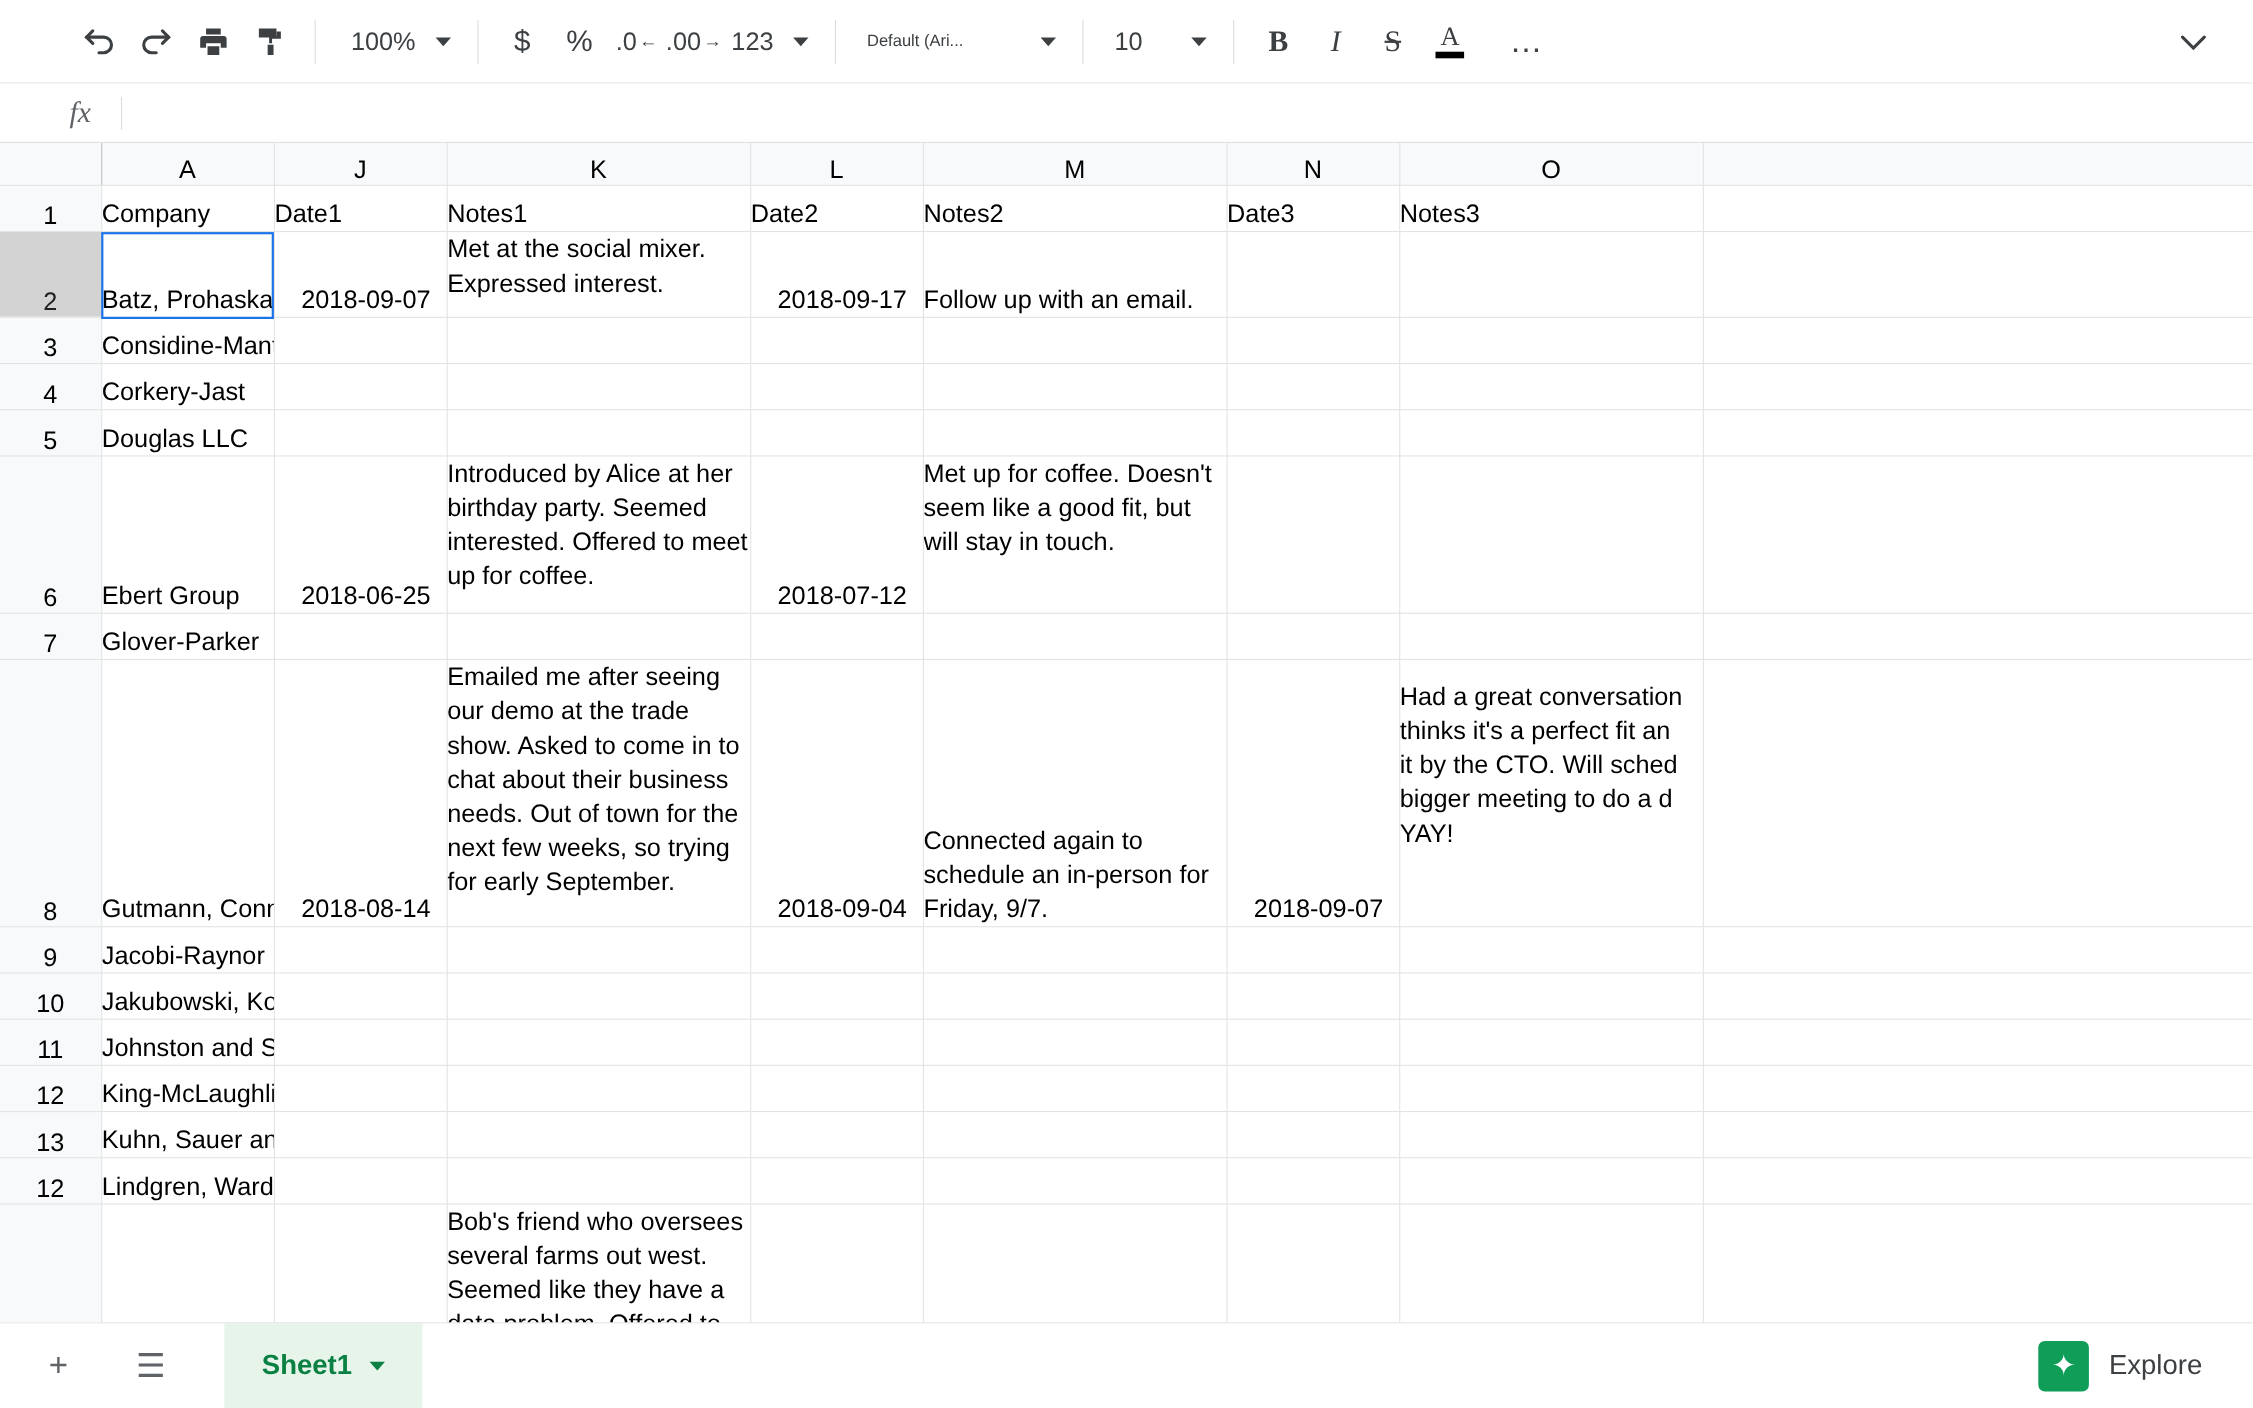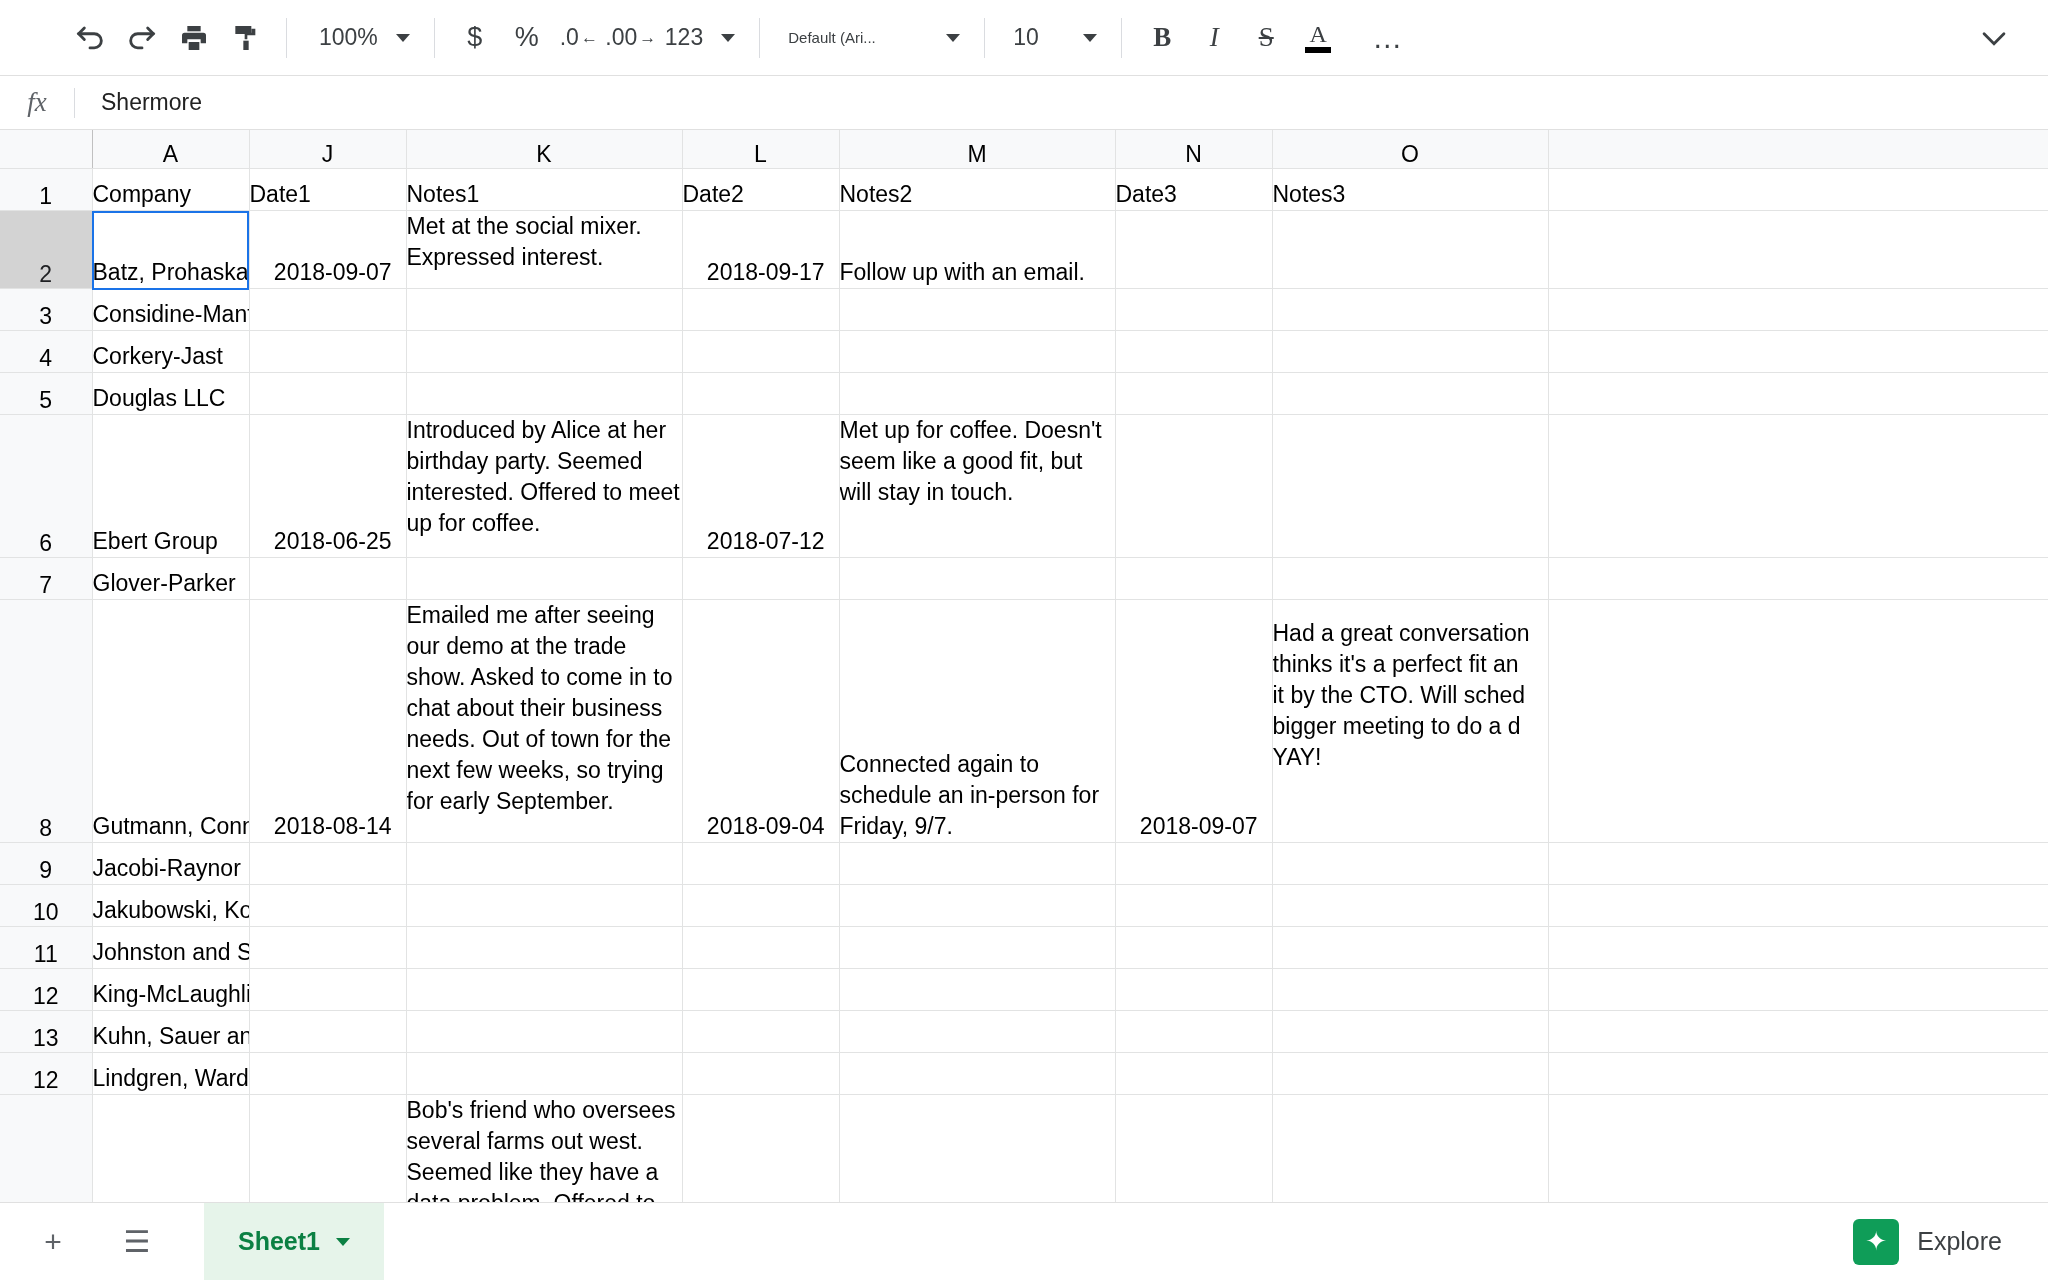--- a/index.html
+++ b/index.html
@@ -87,21 +87,21 @@
   
   .formula-bar {
     height: 54px; flex: 0 0 54px;
     display: flex; align-items: center;
     border-bottom: 1px solid #e0e0e0;
     background: #fff;
   }
   .fx {
     width: 74px; text-align: center;
     font-style: italic; font-family: "Liberation Serif", serif;
-    font-size: 27px; color: #5f6368;
+    font-size: 27px; color: #5f6368; margin-left: 36px;
   }
   .fb-sep { width: 1px; height: 30px; background: #dadce0; }
   .fb-input {
     flex: 1; padding-left: 26px;
     font-size: 23px; color: #222;
   }
 
   
   .grid-wrap {
     flex: 1 1 auto;
@@ -317,21 +317,20 @@
     <div class="chev-down-big">
       <svg width="34" height="34" viewBox="0 0 24 24" fill="none" stroke="#3c4043" stroke-width="2" stroke-linecap="round">
         <polyline points="5,9 12,16 19,9"></polyline>
       </svg>
     </div>
   </div>
 
   <div class="formula-bar">
     <div class="fx">fx</div>
     <div class="fb-sep"></div>
-    <div class="fb-input">Shermore</div>
   </div>
 
   <div class="grid-wrap">
     <table class="grid">
       <colgroup>
         <col class="c-row">
           <col class="c-a">
           <col class="c-j">
           <col class="c-k">
         <col class="c-l">

